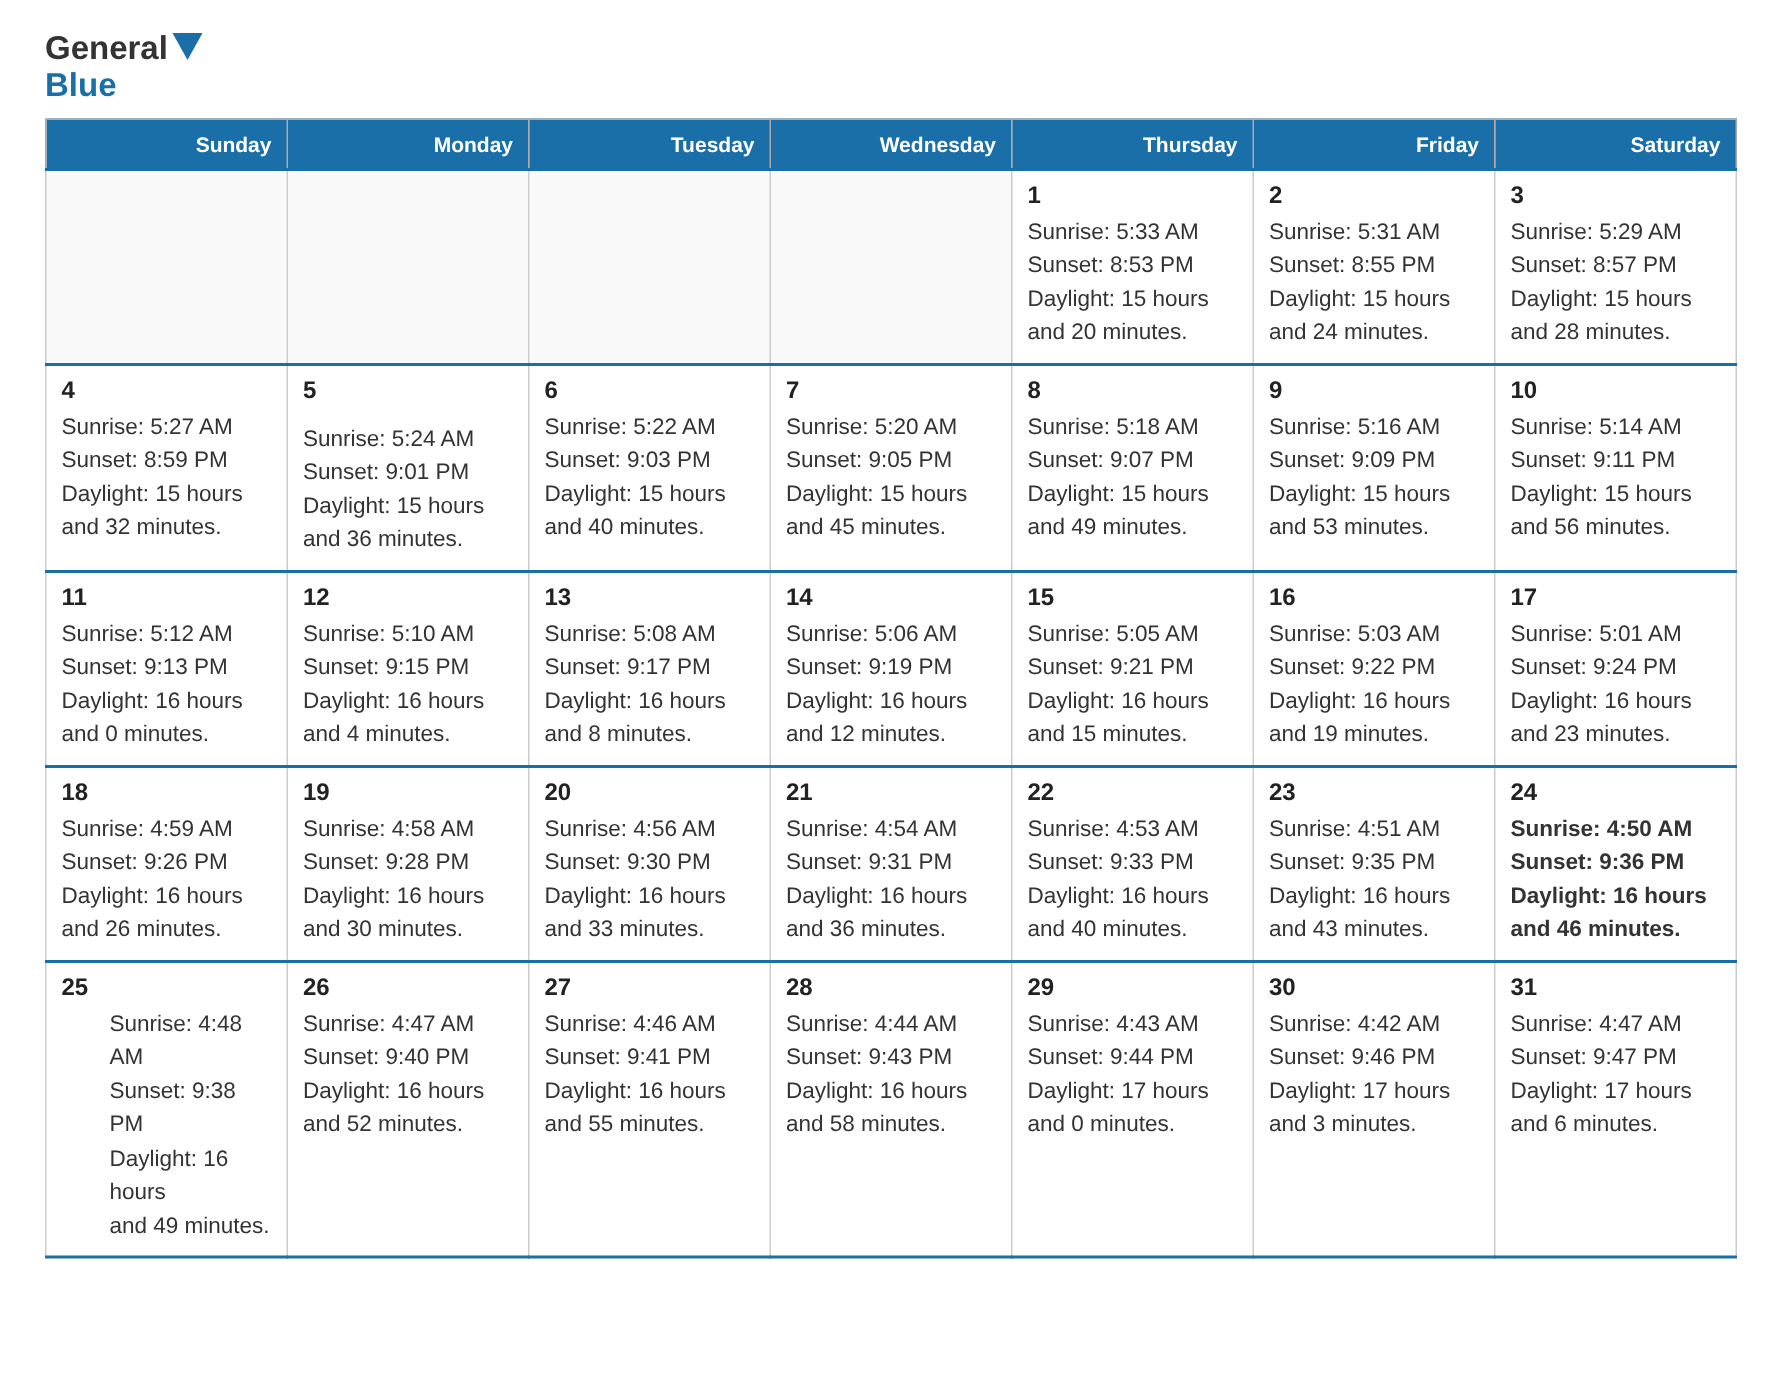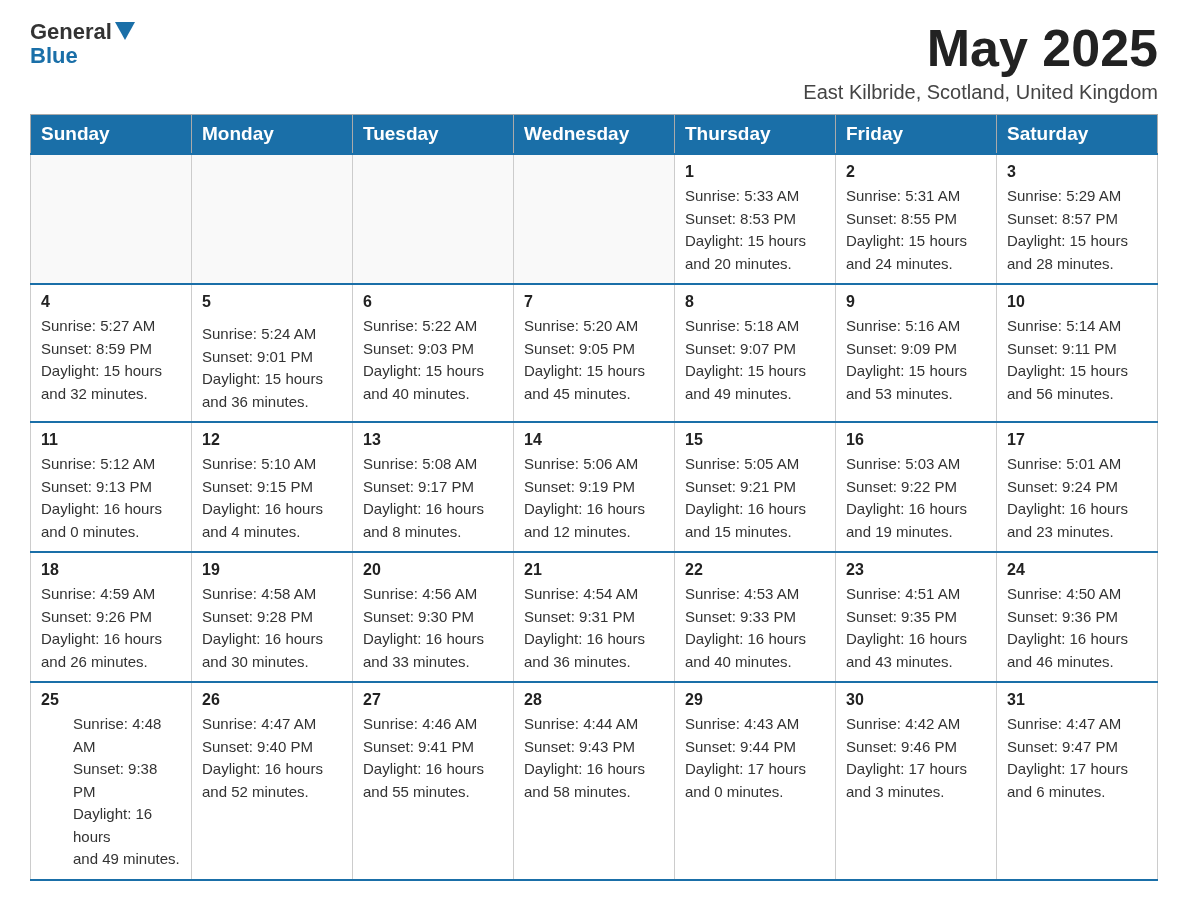--- a/index.html
+++ b/index.html
@@ -46,24 +46,24 @@
       margin-top: 4px;
     }
     .calendar-table {
       width: 100%;
       border-collapse: collapse;
       border: 1px solid #aaa;
     }
     .calendar-table th {
       background-color: #1a6fa8;
       color: #fff;
-      font-size: 19px;
+      font-size: 14px;
       font-weight: bold;
       padding: 8px 10px;
-      text-align: left;
+      text-align: right;
       border: 1px solid #aaa;
     }
     .calendar-table td {
       vertical-align: top;
       padding: 8px 10px;
       border: 1px solid #ccc;
       width: calc(100% / 7);
       min-height: 100px;
       font-size: 13px;
       color: #222;
@@ -97,24 +97,20 @@
         <span class="logo-text-general">General</span>
         <div style="display:inline-block;margin-left:3px;margin-top:2px;">
           <svg width="20" height="18" viewBox="0 0 20 18">
             <polygon points="10,18 0,0 20,0" fill="#1a6fa8"></polygon>
           </svg>
         </div>
       </div>
       <span class="logo-text-blue">Blue</span>
     </div>
   </div>
-  <div class="title-area">
-    <div class="month-year">May 2025</div>
-    <div class="location">East Kilbride, Scotland, United Kingdom</div>
-  </div>
 </div>
 
 <table class="calendar-table">
   <thead>
     <tr>
     <th>Sunday</th>
         <th>Monday</th>
         <th>Tuesday</th>
         <th>Wednesday</th>
         <th>Thursday</th>
@@ -290,21 +286,21 @@
         </td>
         <td>
           <span class="day-number">23</span>
           <div class="day-detail" style="white-space: pre-line;">Sunrise: 4:51 AM
 Sunset: 9:35 PM
 Daylight: 16 hours
 and 43 minutes.</div>
         </td>
         <td>
           <span class="day-number">24</span>
-          <div class="day-detail" style="white-space: pre-line;">Sunrise: 4:50 AM
+          <div class="day-detail" style="white-space: pre-line; font-weight: bold;">Sunrise: 4:50 AM
 Sunset: 9:36 PM
 Daylight: 16 hours
 and 46 minutes.</div>
         </td>
       </tr>
       <tr>
         <td>
           <span class="day-number">25</span>
           <div class="day-detail" style="white-space: pre-line; margin-left: 32px;">Sunrise: 4:48 AM
 Sunset: 9:38 PM

